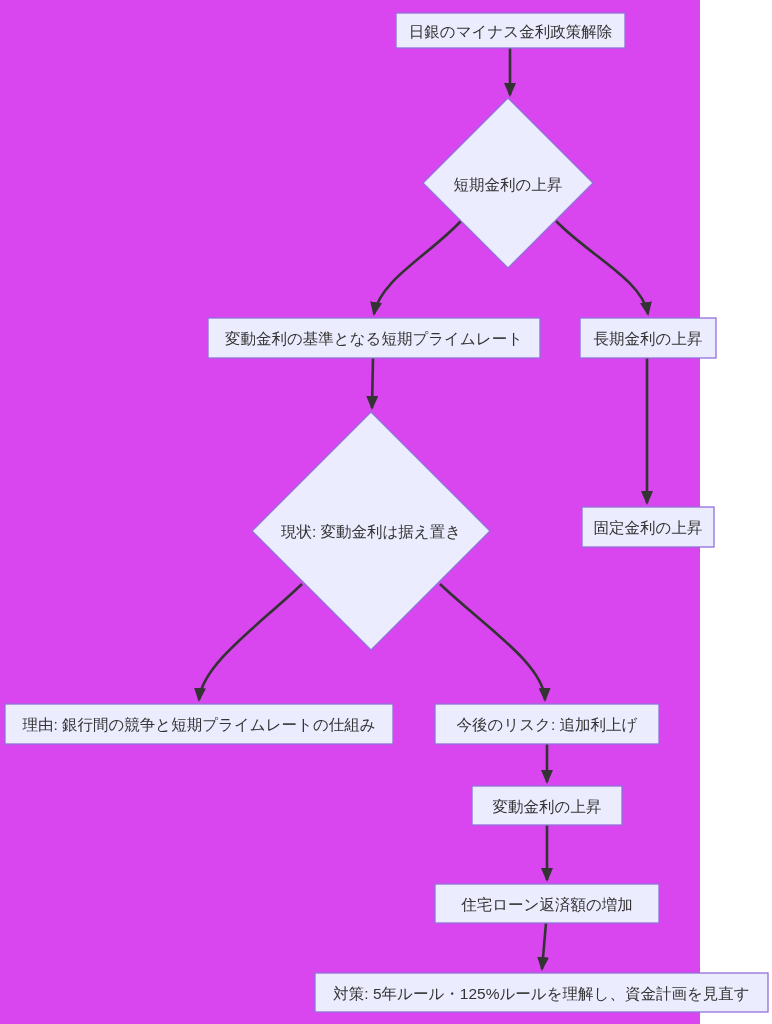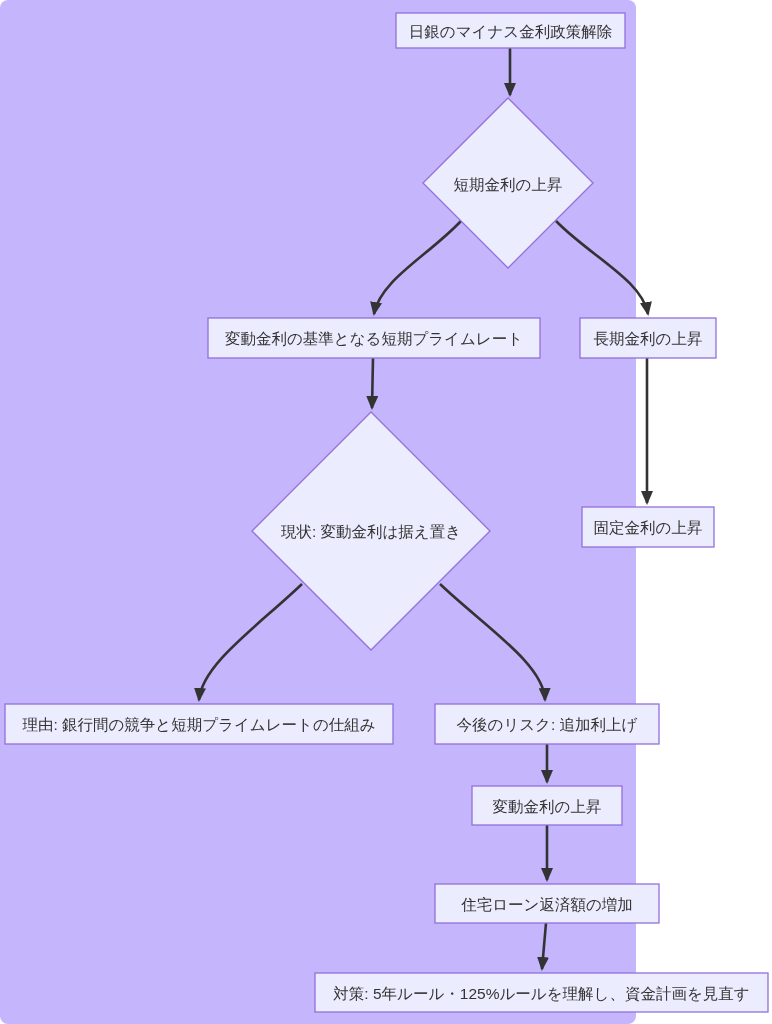--- a/index.html
+++ b/index.html
@@ -2,25 +2,24 @@
 <html><head>
 <meta charset="utf-8">
 <style>
   html, body {
     margin: 0;
     padding: 0;
     background: #ffffff;
   }
   .canvas {
     position: relative;
-    width: 636px;
+    width: 700px;
     height: 1024px;
-    background: #c4b5fd;
+    background: #d946ef;
     font-family: "Liberation Sans", sans-serif;
-    border-radius: 8px;
   }
   svg { display: block; }
   .edge {
     stroke: #333333;
     stroke-width: 2.6;
     fill: none;
     stroke-linecap: butt;
   }
   .node-shape {
     fill: #ECECFF;

